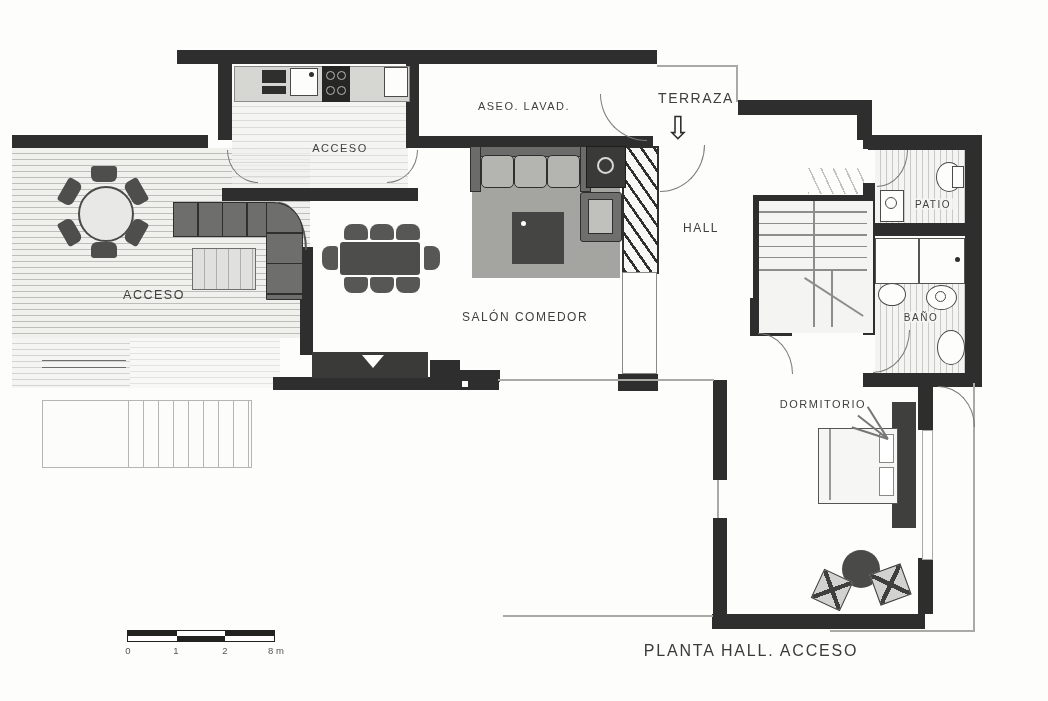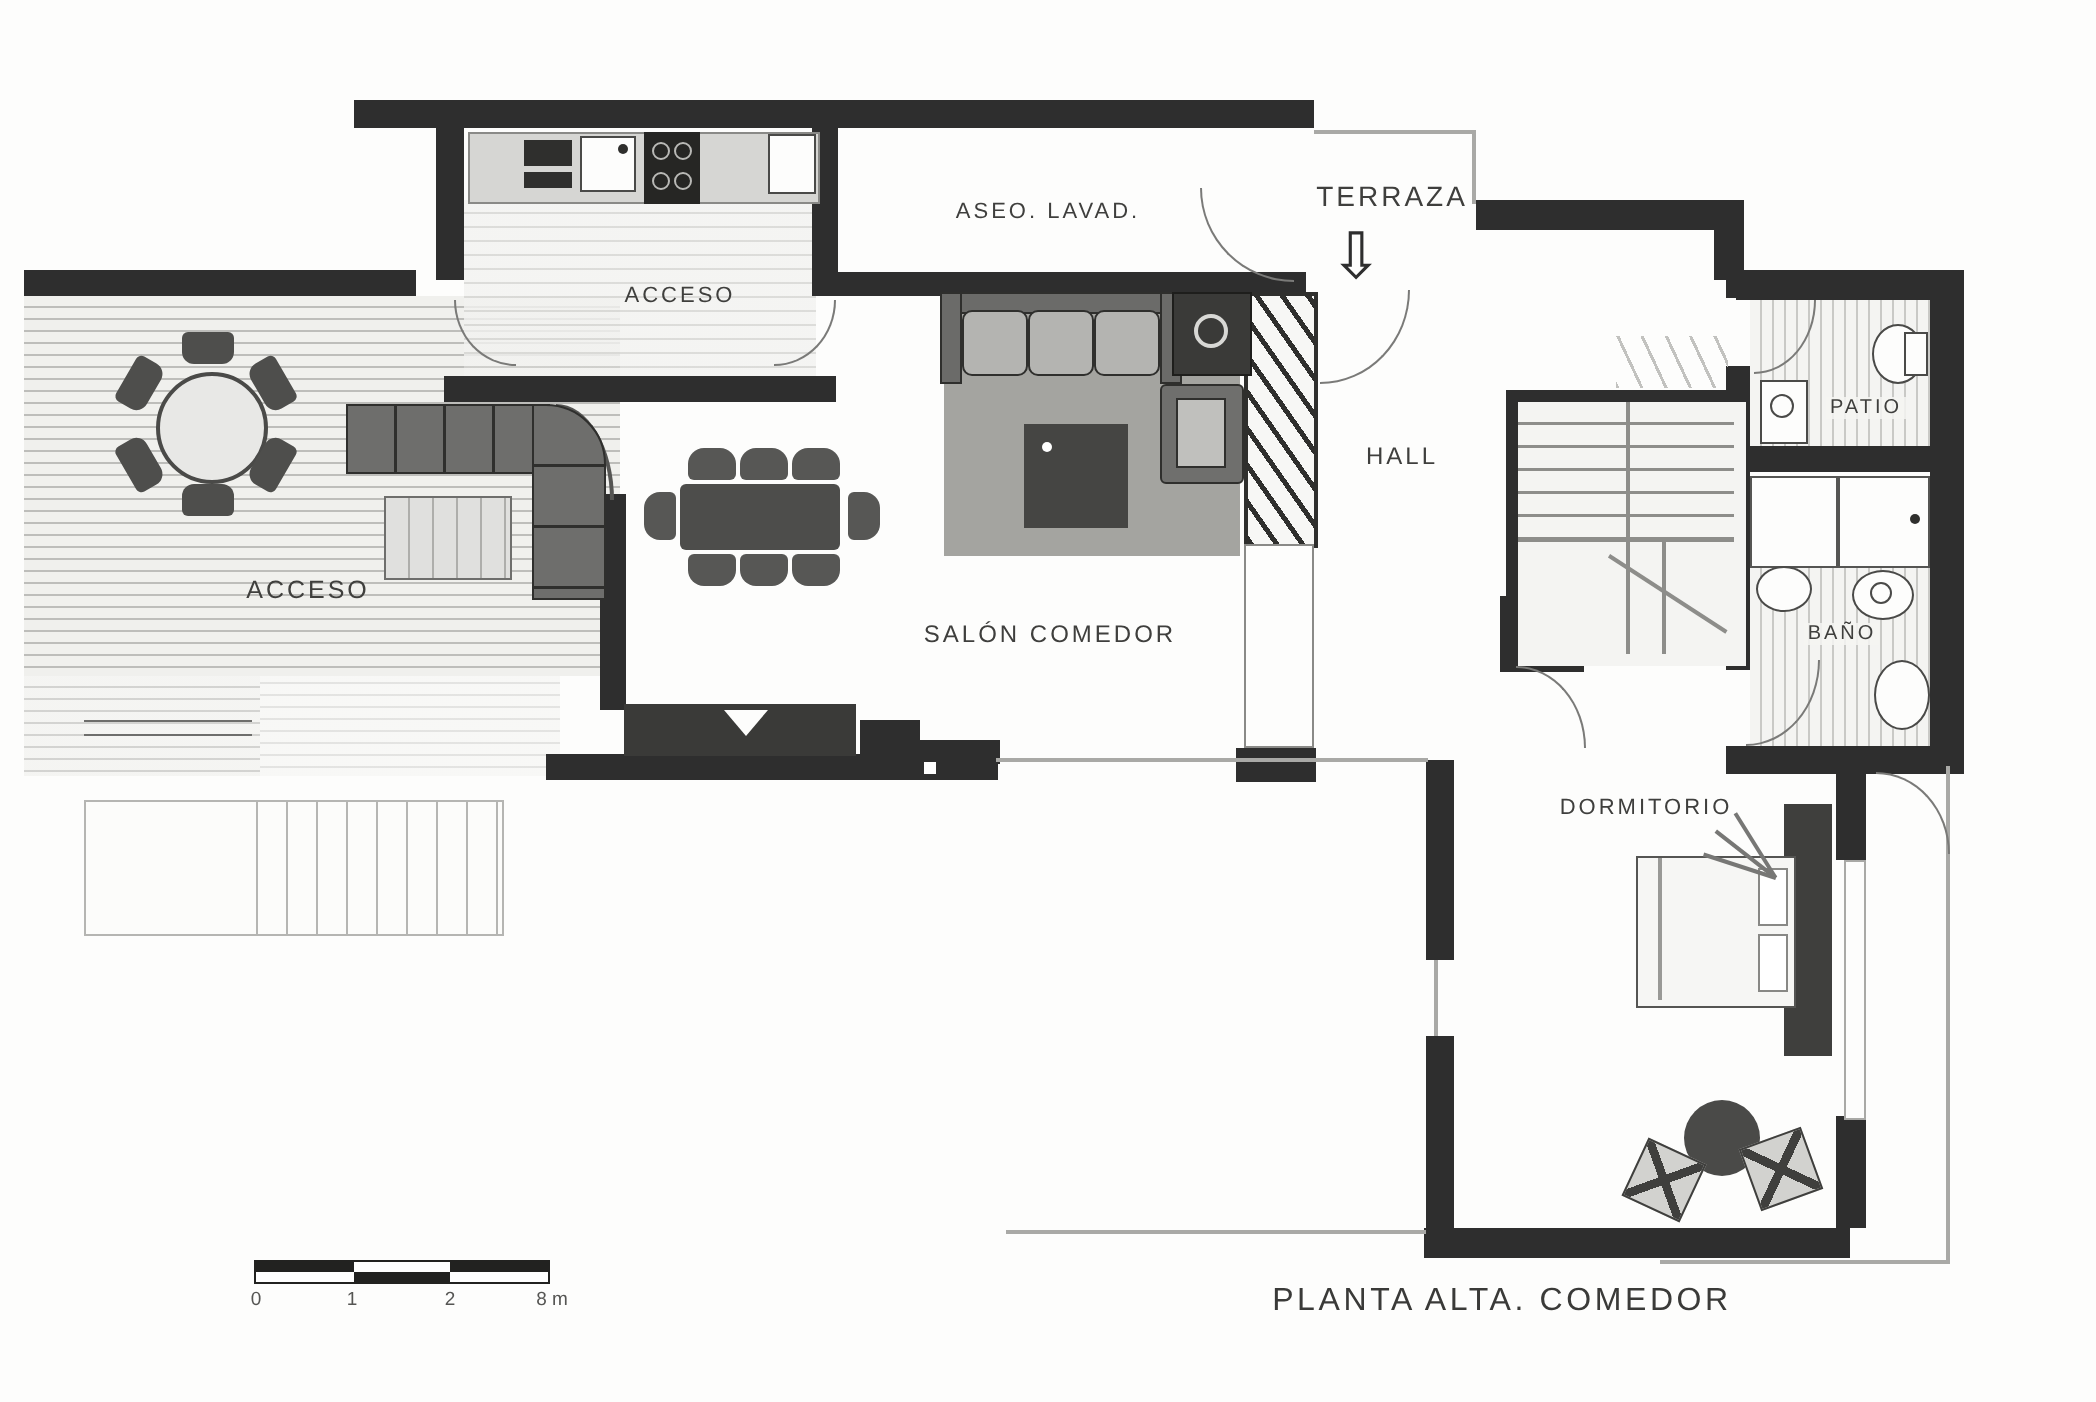--- a/index.html
+++ b/index.html
@@ -189,21 +189,21 @@
   <div class="lbl" style="left:154px;top:295px;font-size:12.5px;">ACCESO</div>
   <div class="lbl" style="left:340px;top:148px;font-size:11px;">ACCESO</div>
   <div class="lbl" style="left:524px;top:106px;font-size:11px;">ASEO. LAVAD.</div>
   <div class="lbl" style="left:696px;top:98px;font-size:14px;">TERRAZA</div>
   <div class="lbl" style="left:678px;top:128px;font-size:32px;letter-spacing:0;line-height:1;color:#2e2e2e;">⇩</div>
   <div class="lbl" style="left:701px;top:228px;font-size:12px;">HALL</div>
   <div class="lbl" style="left:933px;top:204px;font-size:10px;background:rgba(244,244,242,.85);padding:0 2px;">PATIO</div>
   <div class="lbl" style="left:921px;top:317px;font-size:10px;background:rgba(244,244,242,.85);padding:0 2px;">BAÑO</div>
   <div class="lbl" style="left:525px;top:317px;font-size:12px;">SALÓN COMEDOR</div>
   <div class="lbl" style="left:823px;top:404px;font-size:11px;">DORMITORIO</div>
-  <div class="lbl" style="left:751px;top:651px;font-size:16px;letter-spacing:1.8px;color:#3a3a38;">PLANTA ALTA. COMEDOR</div>
+  <div class="lbl" style="left:751px;top:651px;font-size:16px;letter-spacing:1.8px;color:#3a3a38;">PLANTA HALL. ACCESO</div>
 
   <div class="abs" style="left:127px;top:630px;width:146px;height:10px;border:1px solid #222220;background:#ffffff;">
     <div class="seg" style="left:0;top:0;width:48.6px;background:#222220;"></div>
     <div class="seg" style="left:97.2px;top:0;width:48.6px;background:#222220;"></div>
     <div class="seg" style="left:48.6px;top:5px;width:48.6px;background:#222220;"></div>
   </div>
   <div class="lbl" style="left:128px;top:650px;font-size:9.5px;letter-spacing:0;color:#55;color:#555553;">0</div>
   <div class="lbl" style="left:176px;top:650px;font-size:9.5px;letter-spacing:0;color:#555553;">1</div>
   <div class="lbl" style="left:225px;top:650px;font-size:9.5px;letter-spacing:0;color:#555553;">2</div>
   <div class="lbl" style="left:276px;top:650px;font-size:9.5px;letter-spacing:0;color:#555553;">8 m</div>

